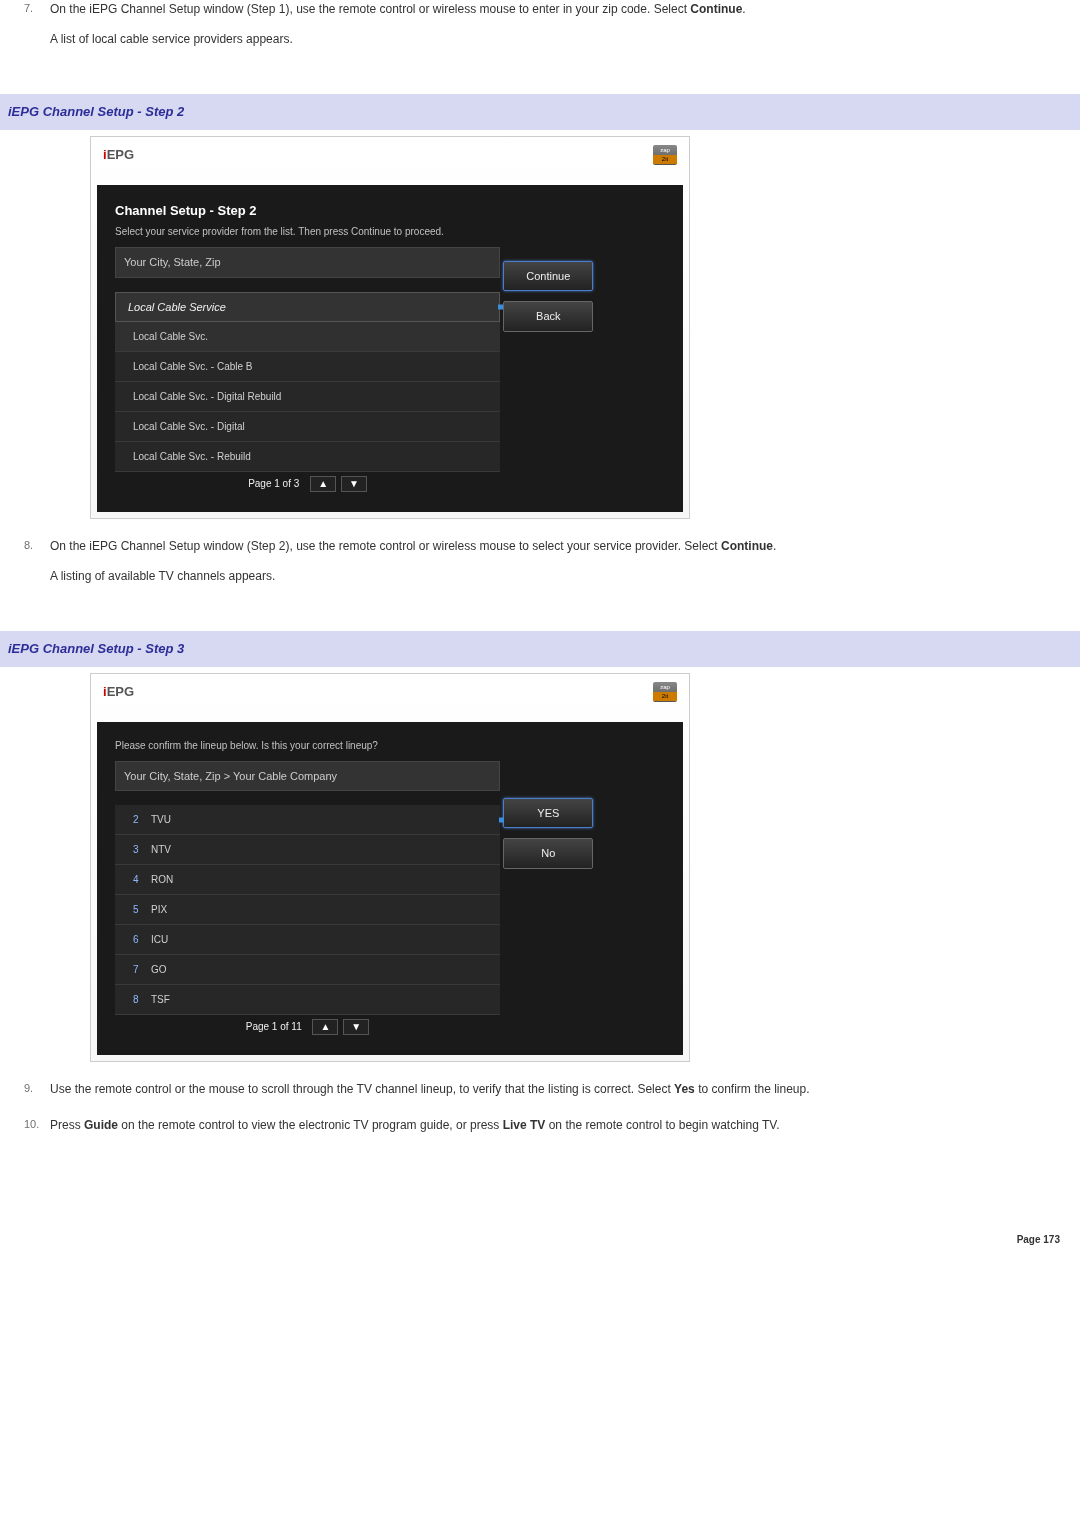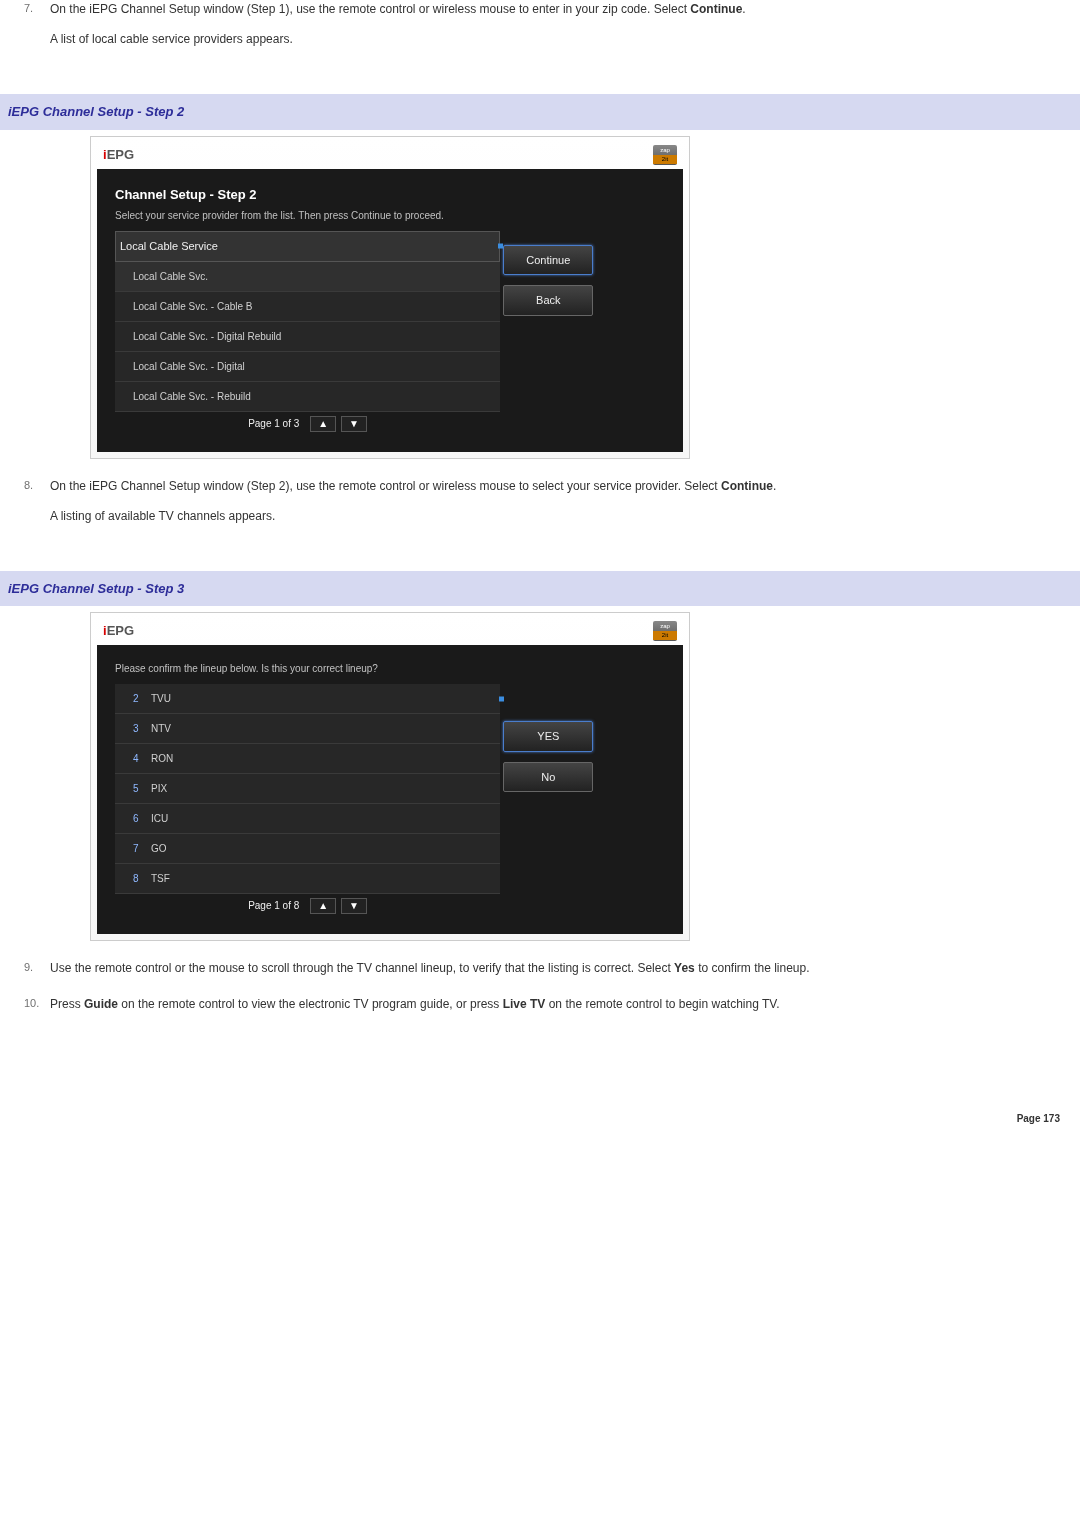--- a/index.html
+++ b/index.html
@@ -33,21 +33,21 @@
   }
   .app-window {
     width: 600px;
     background: linear-gradient(#fff, #f7f7f7);
     border: 1px solid #ccc;
     font-family: Arial, sans-serif;
   }
   .app-titlebar {
     display: flex;
     justify-content: space-between;
-    padding: 8px 12px 4px;
+    padding: 8px 12px 20px;
   }
   .iepg-logo { font-weight: bold; font-size: 13px; color: #555; }
   .iepg-logo .i-dot { color: #d60000; }
   .zap-icon {
     display: inline-block;
     width: 24px; height: 20px;
     background: linear-gradient(#888,#555);
     border-radius: 2px;
     position: relative;
   }
@@ -79,22 +79,23 @@
     color: #ccc;
     font-size: 11px;
     padding: 6px 8px;
     border: 1px solid #444;
     margin-bottom: 14px;
   }
   .list-header {
     background: #333;
     color: #f0f0f0;
     font-size: 11px;
-    padding: 6px 4px;
+    padding: 6px 12px;
     border: 1px solid #555;
+    font-style: italic;
   }
   .list-row {
     background: #272727;
     color: #d0d0d0;
     font-size: 10px;
     padding: 7px 18px;
     border-bottom: 1px solid #3a3a3a;
     display: flex;
   }
   .list-row .ch-num { width: 18px; color: #8fb8ff; }
@@ -169,20 +170,21 @@
     <div class="app-titlebar">
       <span class="iepg-logo">
         <span class="i-dot">i</span><span>EPG</span>
       </span>
       <span class="zap-icon"></span>
     </div>
     <div class="dark-panel">
       <div class="dark-left">
         <div class="panel-title">Channel Setup - Step 2</div>
         <div class="panel-sub">Select your service provider from the list. Then press Continue to proceed.</div>
+        <div class="breadcrumb-bar">Your City, State, Zip</div>
         <div class="list-header selected-mark">Local Cable Service</div>
         <div class="list-row selected">Local Cable Svc.</div>
         <div class="list-row">Local Cable Svc.   - Cable B</div>
         <div class="list-row">Local Cable Svc.   - Digital Rebuild</div>
         <div class="list-row">Local Cable Svc.   - Digital</div>
         <div class="list-row">Local Cable Svc.   - Rebuild</div>
         <div class="pager">
           <span class="pager-label">Page 1 of 3</span>
           <span class="pager-btn">▲</span>
           <span class="pager-btn">▼</span>
@@ -214,20 +216,21 @@
   <div class="app-window">
     <div class="app-titlebar">
       <span class="iepg-logo">
         <span class="i-dot">i</span><span>EPG</span>
       </span>
       <span class="zap-icon"></span>
     </div>
     <div class="dark-panel">
       <div class="dark-left">
         <div class="panel-sub">Please confirm the lineup below. Is this your correct lineup?</div>
+        <div class="breadcrumb-bar">Your City, State, Zip  &gt;  Your Cable Company</div>
 
         <div class="list-row selected-mark">
           <span class="ch-num">2</span>
           <span>TVU</span>
         </div>
         <div class="list-row">
           <span class="ch-num">3</span>
           <span>NTV</span>
         </div>
         <div class="list-row">
@@ -245,21 +248,21 @@
         <div class="list-row">
           <span class="ch-num">7</span>
           <span>GO</span>
         </div>
         <div class="list-row">
           <span class="ch-num">8</span>
           <span>TSF</span>
         </div>
 
         <div class="pager">
-          <span class="pager-label">Page 1 of 8</span>
+          <span class="pager-label">Page 1 of 11</span>
           <span class="pager-btn">▲</span>
           <span class="pager-btn">▼</span>
         </div>
       </div>
       <div class="dark-right">
         <span class="dark-btn active">YES</span>
         <span class="dark-btn">No</span>
       </div>
     </div>
   </div>

